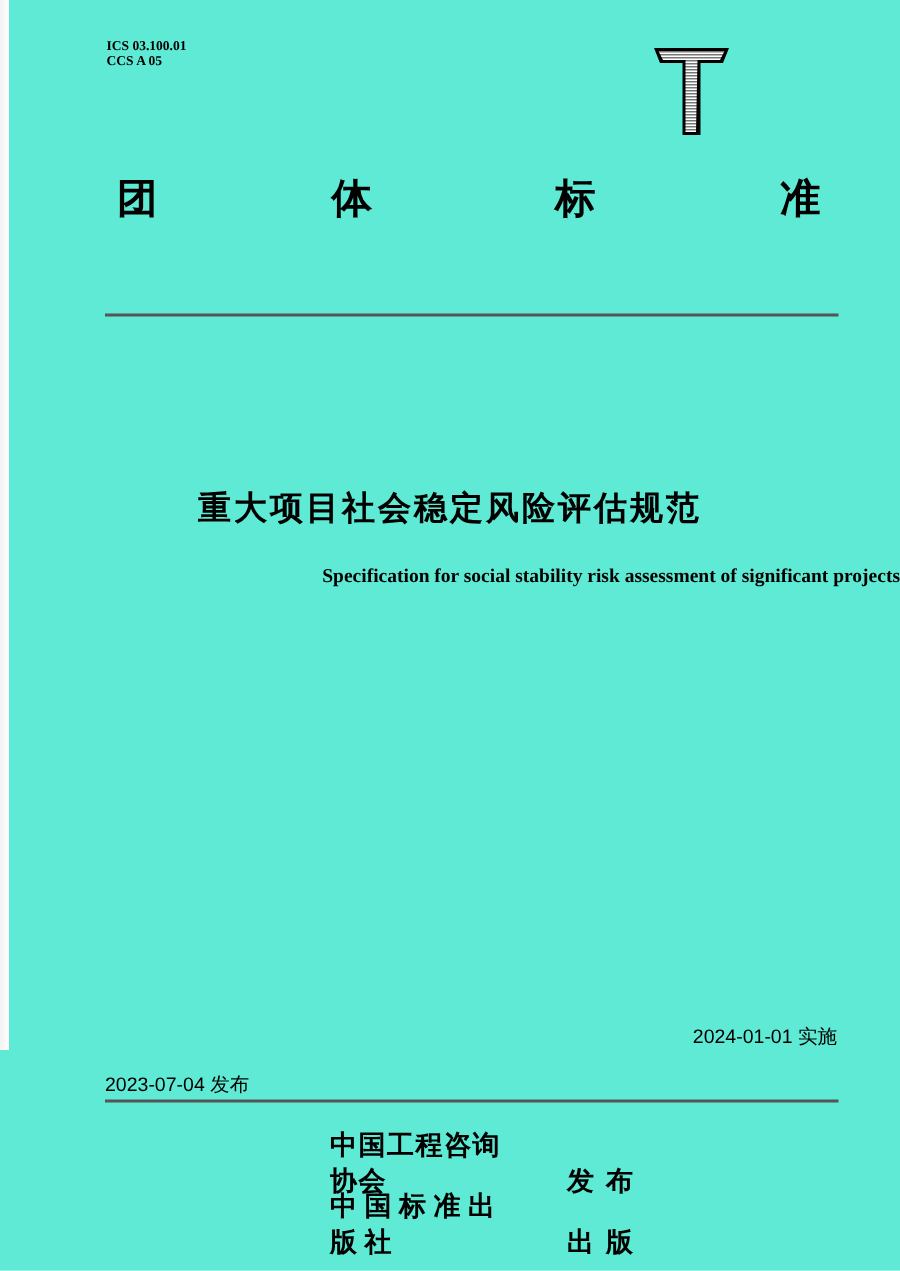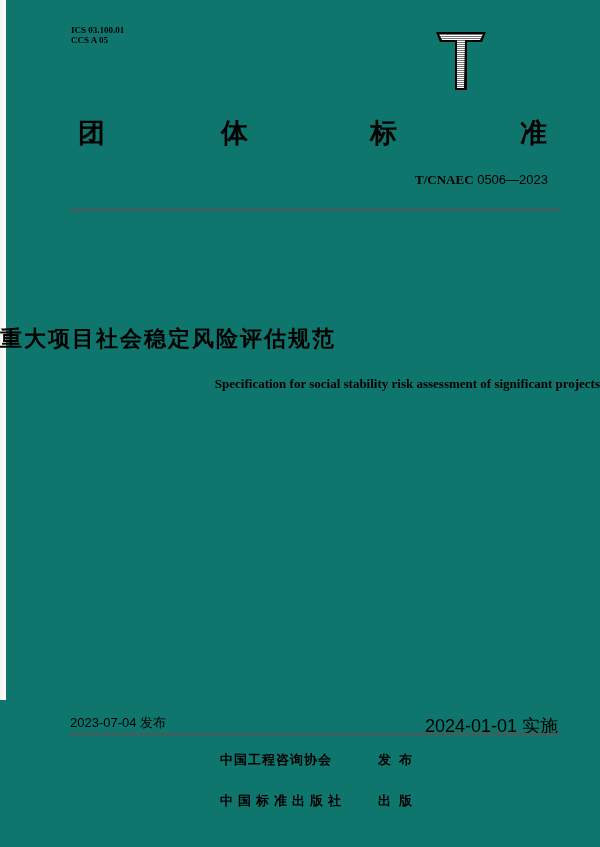--- a/index.html
+++ b/index.html
@@ -1,32 +1,32 @@
 <!DOCTYPE html>
 <html><head>
 <meta charset="utf-8">
 <style>
   html, body { margin: 0; padding: 0; background: #ffffff; }
   body { width: 600px; height: 847px; position: relative; overflow: hidden; font-family: "DejaVu Sans", sans-serif; color: #000; }
-  .page { position: absolute; left: 0; top: 0; width: 600px; height: 847px; background: #0f766e; }
+  .page { position: absolute; left: 0; top: 0; width: 600px; height: 847px; background: #5eead4; }
   .page-shade { position: absolute; left: 0; top: 0; width: 6px; height: 700px; background: linear-gradient(to right, #f2f2f2, #ffffff); }
   .codes { position: absolute; left: 71px; top: 25px; font-family: "Liberation Serif", serif; font-weight: bold; font-size: 9px; line-height: 10px; }
   .logo { position: absolute; left: 66px; top: 50px; width: 90px; height: 46px; }
   .t-mark { position: absolute; left: 436px; top: 32px; width: 50px; height: 58px; }
   .std-type { position: absolute; left: 78px; top: 116px; width: 470px; height: 34px; font-family: "DejaVu Sans", sans-serif; font-weight: bold; font-size: 27px; line-height: 34px; }
   .std-type span { position: absolute; top: 0; }
   .std-code { position: absolute; right: 52px; top: 172px; font-family: "Liberation Serif", serif; font-weight: bold; font-size: 13px; }
   .std-code .num { font-family: "Liberation Sans", sans-serif; font-weight: normal; }
   .rule-top { position: absolute; left: 70px; top: 209px; width: 489px; height: 2px; background: #555; }
-  .title-cn { position: absolute; left: 0; width: 600px; top: 324px; text-align: left; font-family: "DejaVu Sans", sans-serif; font-weight: bold; font-size: 22px; letter-spacing: 2px; }
+  .title-cn { position: absolute; left: 0; width: 600px; top: 324px; text-align: center; font-family: "DejaVu Sans", sans-serif; font-weight: bold; font-size: 22px; letter-spacing: 2px; }
   .title-en { position: absolute; left: 0; width: 600px; top: 376px; text-align: right; font-family: "Liberation Serif", serif; font-weight: bold; font-size: 13px; }
   .date-issue { position: absolute; left: 70px; top: 714px; font-family: Liberation Sans, sans-serif; font-size: 13px; }
-  .date-impl { position: absolute; right: 42px; top: 714px; font-family: "Liberation Sans", sans-serif; font-size: 18px; }
+  .date-impl { position: absolute; right: 42px; top: 682px; font-family: "Liberation Sans", sans-serif; font-size: 13px; }
   .rule-bottom { position: absolute; left: 70px; top: 733px; width: 489px; height: 2px; background: #555; }
-  .pub-row { position: absolute; left: 220px; font-family: "DejaVu Sans", sans-serif; font-weight: bold; font-size: 13px; }
+  .pub-row { position: absolute; left: 220px; font-family: "DejaVu Sans", sans-serif; font-weight: bold; font-size: 18px; }
   .pub-row .org { display: inline-block; width: 130px; }
   .pub-row .role { display: inline-block; margin-left: 28px; letter-spacing: 8px; }
   .row1 { top: 751px; letter-spacing: 1px; }
   .row2 { top: 792px; }
   .row2 .org { letter-spacing: 5px; }
 </style>
 </head>
 <body>
 
 <div class="page">
@@ -51,21 +51,20 @@
     </svg>
   </div>
 
   <div class="std-type">
     <span style="left:0">团</span>
     <span style="left:143px">体</span>
     <span style="left:292px">标</span>
     <span style="left:442px">准</span>
   </div>
 
-  <div class="std-code"><span>T/CNAEC</span><span class="num"> 0506—2023</span></div>
 
   <div class="rule-top"></div>
 
   <div class="title-cn">重大项目社会稳定风险评估规范</div>
   <div class="title-en">Specification for social stability risk assessment of significant projects</div>
 
   <div class="date-issue">2023-07-04 发布</div>
   <div class="date-impl">2024-01-01 实施</div>
 
   <div class="rule-bottom"></div>

